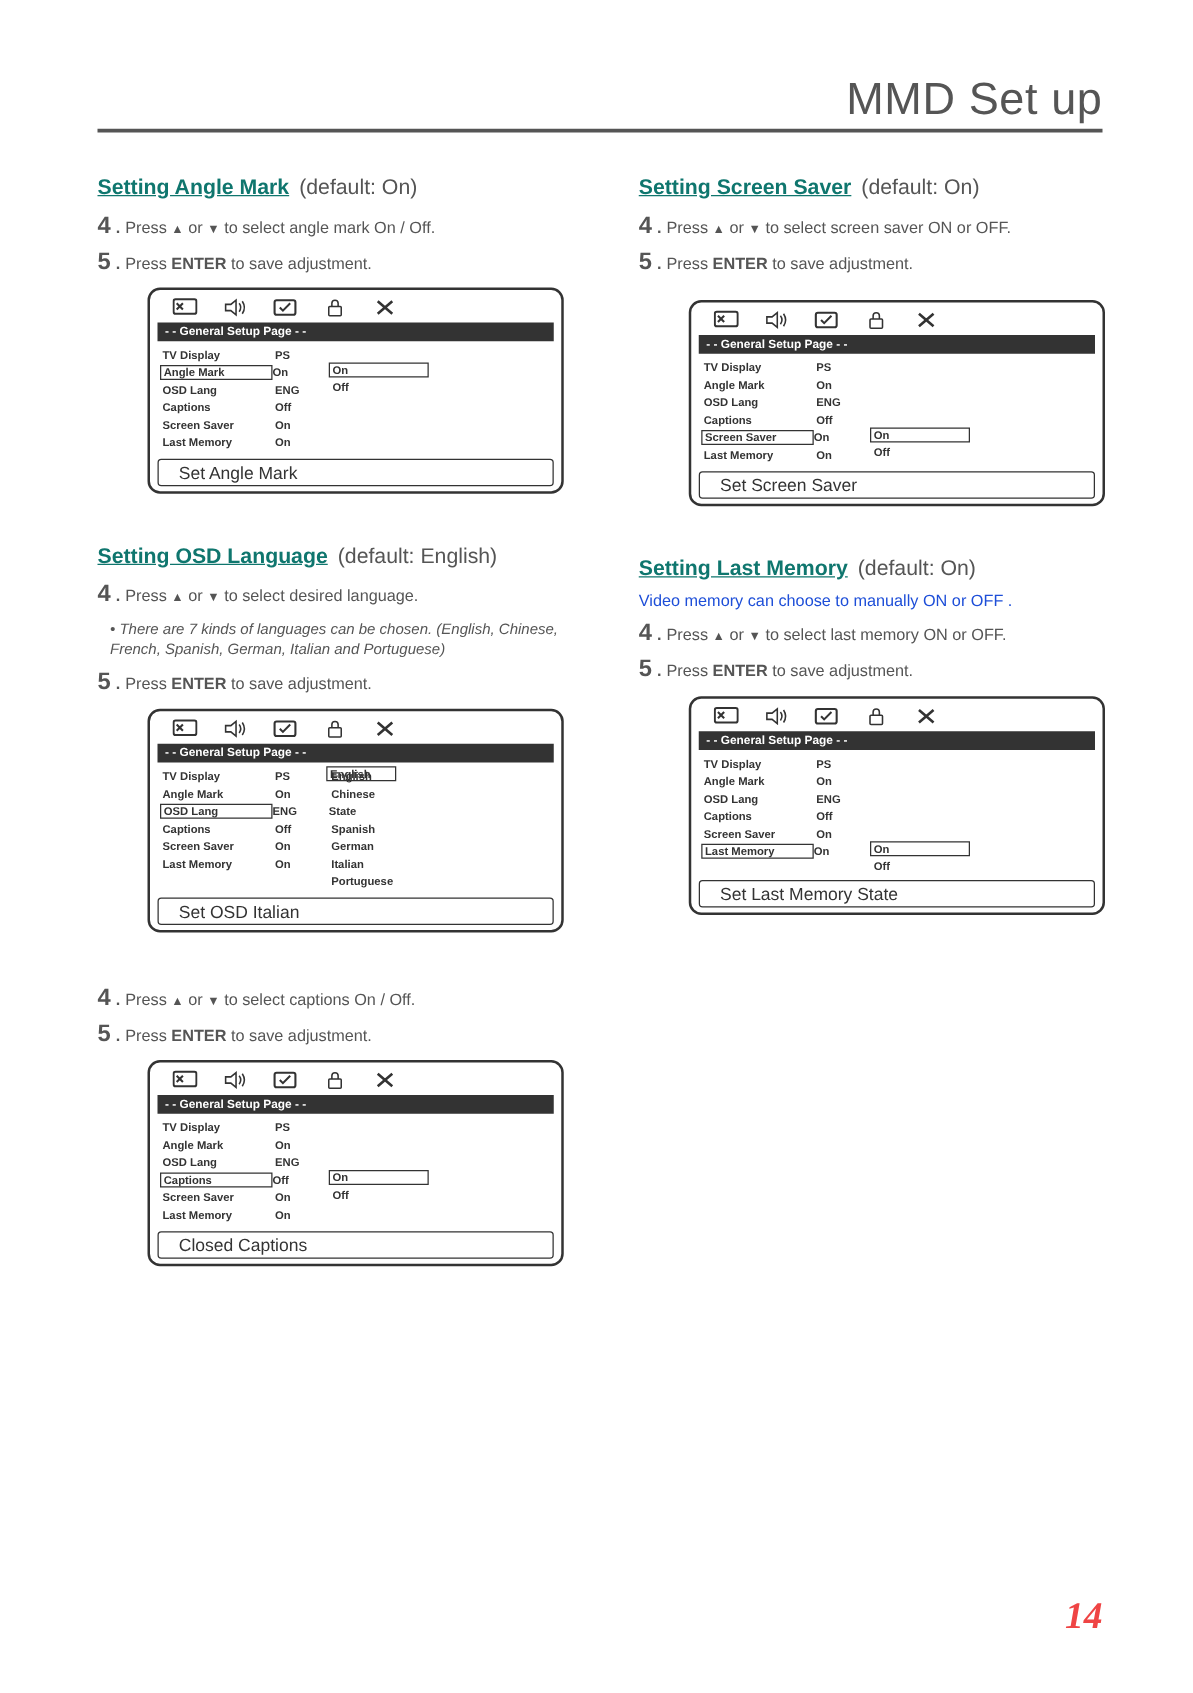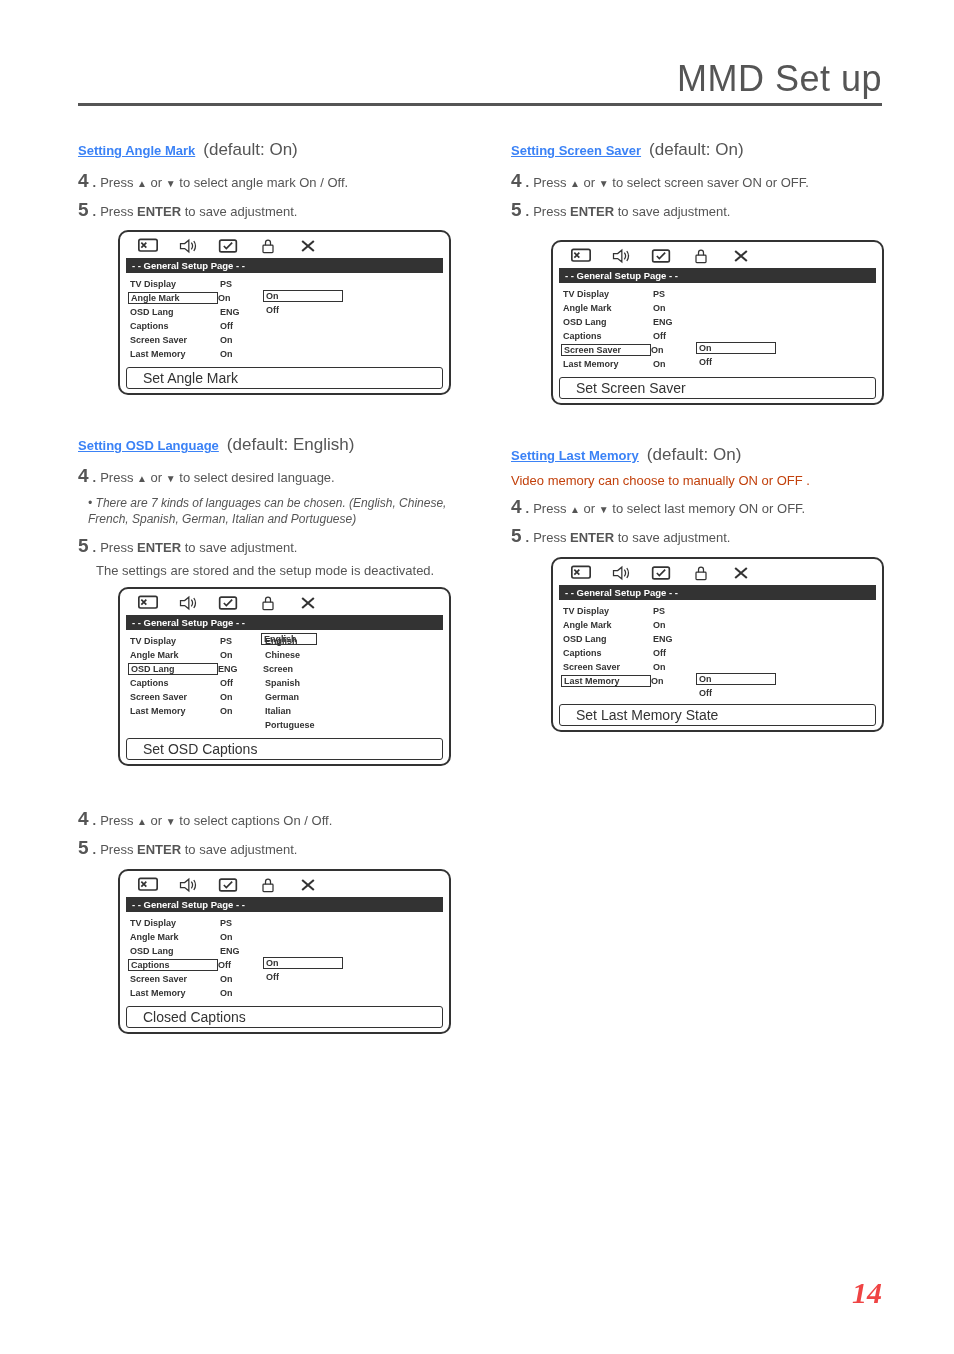--- a/index.html
+++ b/index.html
@@ -33,35 +33,35 @@
     top: 140px;
     left: 78px;
     right: 72px;
     display: flex;
     gap: 60px;
   }
   .col { flex: 1; }
   .section { margin-bottom: 40px; }
   .sec-head { display: flex; align-items: baseline; gap: 8px; margin-bottom: 8px; }
   .sec-title {
-    font-size: 13px;
+    font-size: 17px;
     font-weight: 700;
     text-decoration: underline;
-    color: #3b82f6;
+    color: #0f766e;
   }
   .sec-default { font-size: 17px; color: #555; }
   .step { display: flex; align-items: baseline; gap: 4px; font-size: 13px; margin: 3px 0; line-height: 1.35; }
   .step-num { font-size: 19px; font-weight: 700; color: #555; }
   .step-dot { font-size: 13px; font-weight: 700; }
   .step-text { color: #555; }
   .step-text strong { font-weight: 700; }
   .tri { display: inline-block; font-size: 10px; vertical-align: 0; }
   .note { font-size: 12px; font-style: italic; color: #555; margin: 6px 0 6px 10px; line-height: 1.35; }
   .note-after { font-size: 13px; color: #555; margin: 2px 0 8px 18px; line-height: 1.35; }
-  .intro { font-size: 13px; color: #c2410c; margin-bottom: 6px; }
+  .intro { font-size: 13px; color: #1d4ed8; margin-bottom: 6px; }
   .menu-box {
     width: 333px;
     border: 2px solid #333;
     border-radius: 10px;
     margin: 8px 0 0 40px;
     padding: 6px 8px 6px 8px;
     font-size: 10px;
     color: #333;
   }
   .menu-icons {
@@ -234,21 +234,20 @@
       </div>
       <div class="step">
         <span class="step-num">5</span>
           <span class="step-dot">.</span>
         <span class="step-text">
           <span>Press</span>
           <strong>ENTER</strong>
           <span>to save adjustment.</span>
         </span>
       </div>
-      <div class="note-after">The settings are stored and the setup mode is deactivated.</div>
       <div class="menu-box">
         <div class="menu-icons">
           <span class="icon">
               <svg viewBox="0 0 24 18">
                 <rect x="1" y="1" width="22" height="14" rx="2" fill="none" stroke="#333" stroke-width="2"></rect>
                 <path d="M4 5 L10 11 M10 5 L4 11" stroke="#333" stroke-width="2"></path>
               </svg>
             </span>
           <span class="icon">
               <svg viewBox="0 0 24 18">
@@ -282,21 +281,21 @@
               <span class="menu-opt">English</span>
             </div>
           <div class="menu-row">
               <span class="menu-label">Angle Mark</span>
               <span class="menu-val">On</span>
               <span class="menu-opt">Chinese</span>
             </div>
           <div class="menu-row">
               <span class="menu-label sel-box">OSD Lang</span>
               <span class="menu-val">ENG</span>
-              <span class="menu-opt">Screen</span>
+              <span class="menu-opt">State</span>
             </div>
           <div class="menu-row">
               <span class="menu-label">Captions</span>
               <span class="menu-val">Off</span>
               <span class="menu-opt">Spanish</span>
             </div>
           <div class="menu-row">
               <span class="menu-label">Screen Saver</span>
               <span class="menu-val">On</span>
               <span class="menu-opt">German</span>
@@ -306,21 +305,21 @@
               <span class="menu-val">On</span>
               <span class="menu-opt">Italian</span>
             </div>
           <div class="menu-row">
               <span class="menu-label"></span>
               <span class="menu-val"></span>
               <span class="menu-opt">Portuguese</span>
             </div>
           <div class="opt-box" style="top:-1px; left:133px; width:56px; background:transparent;">English</div>
         </div>
-        <div class="menu-footer">Set OSD Captions</div>
+        <div class="menu-footer">Set OSD Italian</div>
       </div>
     </div>
 
     <div class="section">
       <div class="step">
         <span class="step-num">4</span>
           <span class="step-dot">.</span>
         <span class="step-text">
           <span>Press</span>
           <span class="tri">▲</span>

